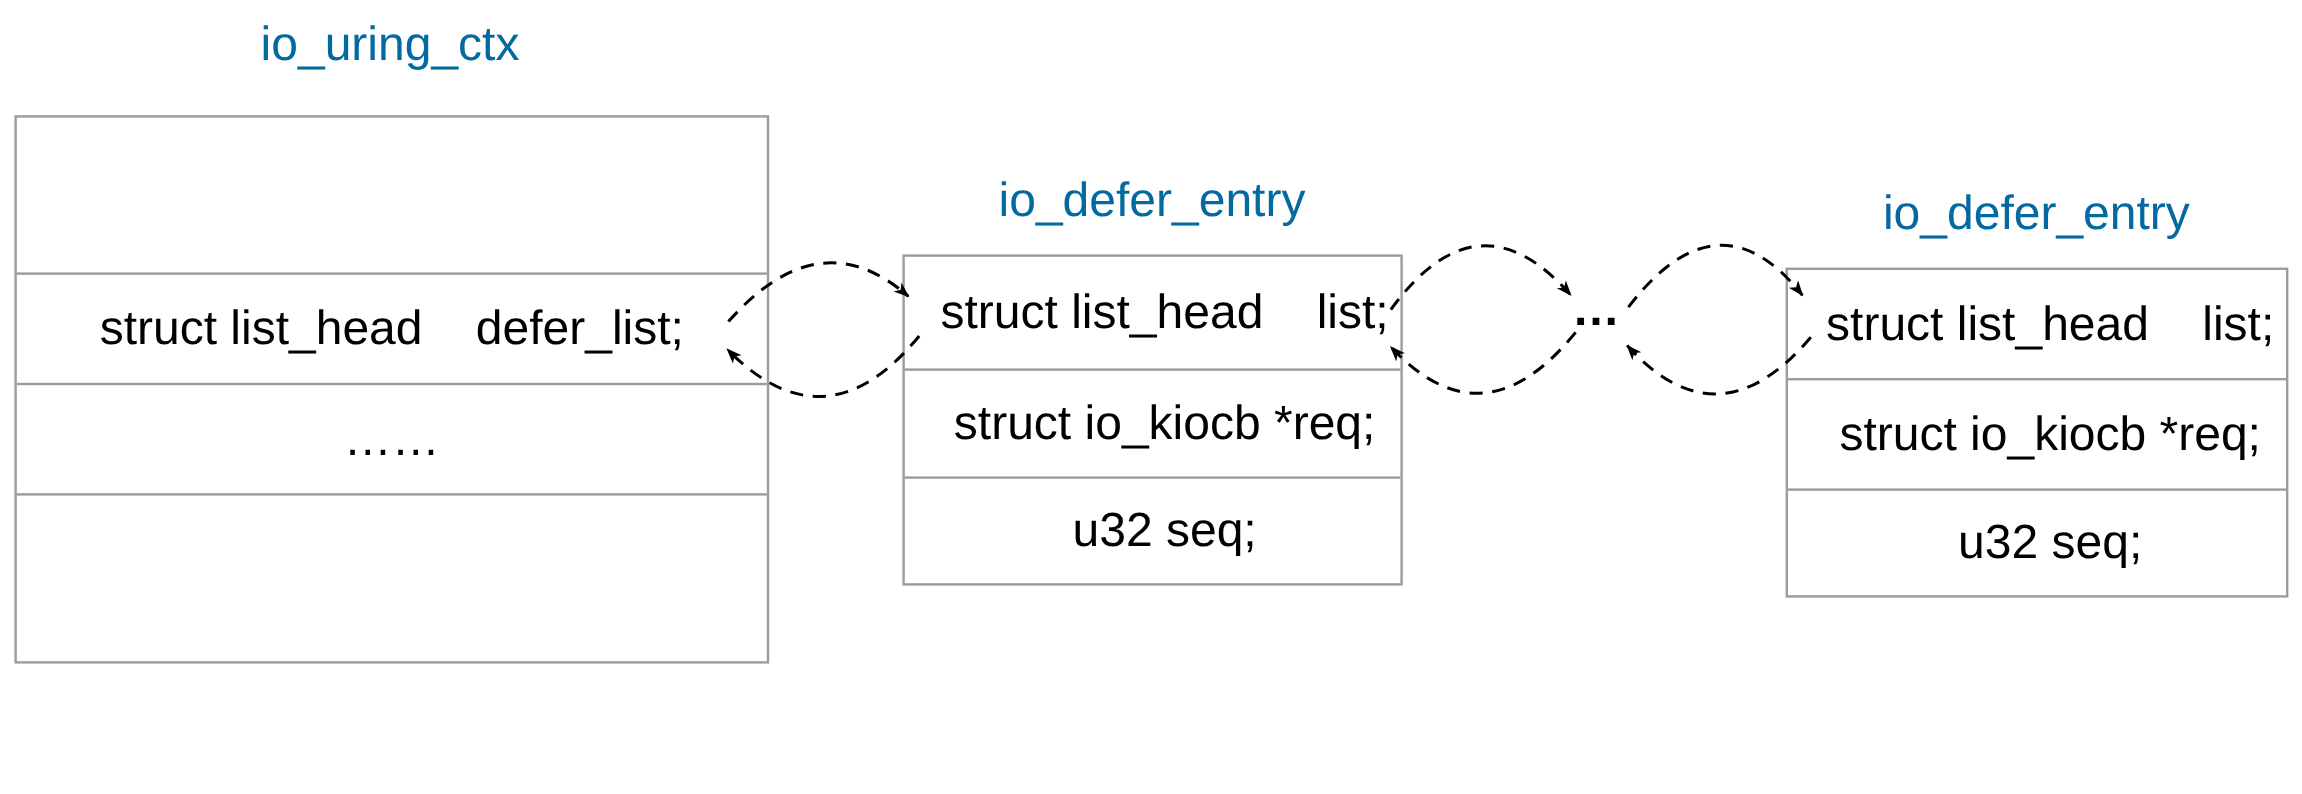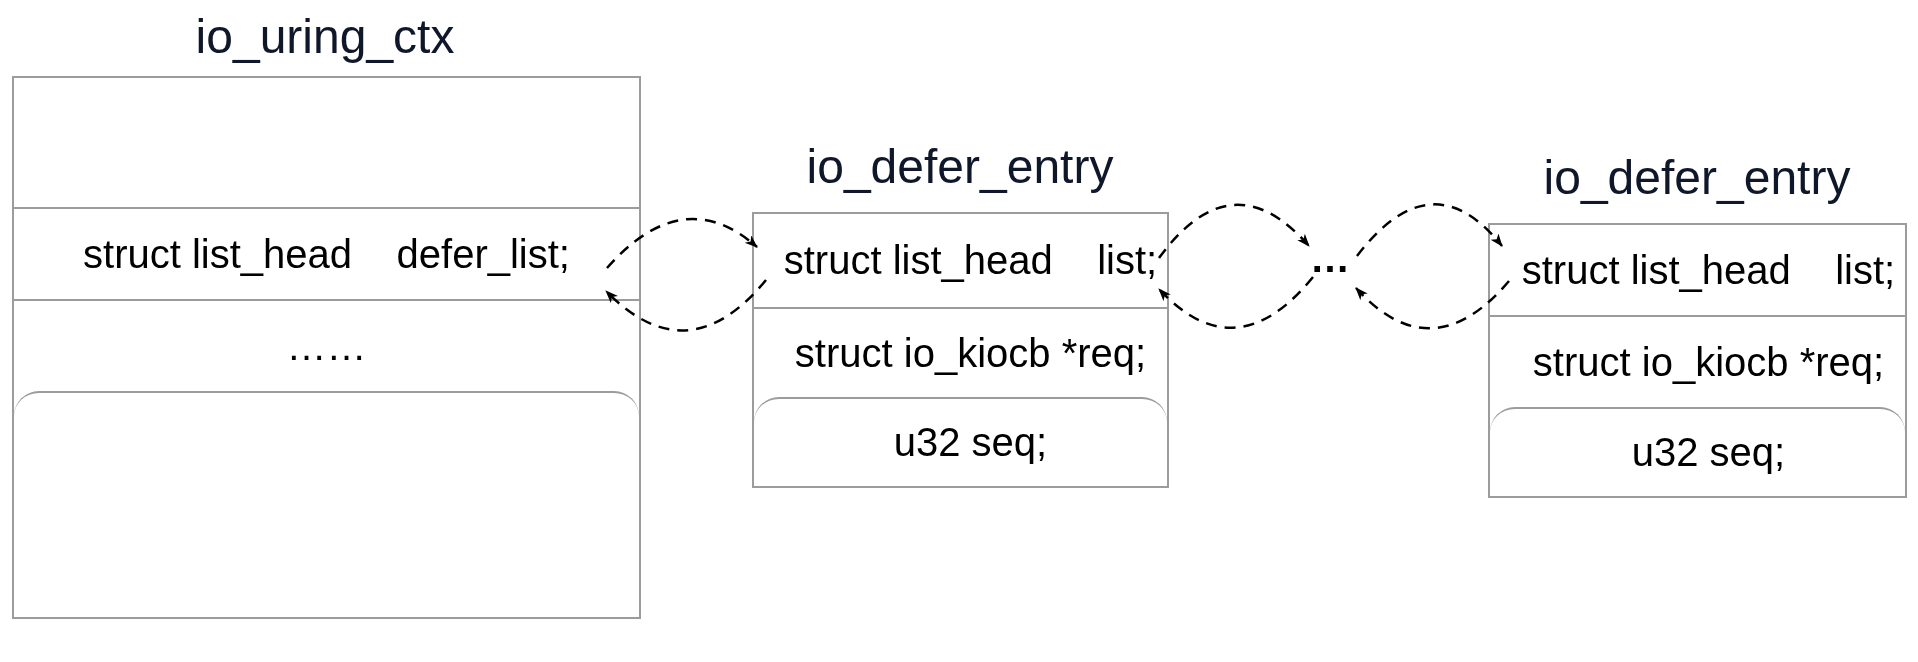--- a/index.html
+++ b/index.html
@@ -12,24 +12,24 @@
     position: relative;
     width: 1918px;
     height: 662px;
     background: #ffffff;
     overflow: hidden;
     color: #000000;
   }
   .struct-title {
     position: absolute;
     transform: translateX(-50%);
-    font-size: 48px;
+    font-size: 40px;
     line-height: 46px;
     white-space: pre;
-    color: #0f172a;
+    color: #0369a1;
   }
   .struct-box {
     position: absolute;
     box-sizing: border-box;
     border: 2px solid #9c9c9c;
     background: #ffffff;
     display: flex;
     flex-direction: column;
   }
   .struct-row {
@@ -38,21 +38,21 @@
     align-items: center;
     font-size: 40px;
     white-space: pre;
     overflow: hidden;
     justify-content: center;
   }
   .struct-row + .struct-row {
     border-top: 2px solid #9c9c9c;
   }
   .struct-row.center { justify-content: center; }
-  .struct-row.fill { flex: 1 1 auto; border-radius: 25px; }
+  .struct-row.fill { flex: 1 1 auto; }
   .ellipsis-dots {
     position: absolute;
     font-size: 40px;
     font-weight: bold;
     line-height: 40px;
     letter-spacing: 1px;
     color: #000000;
   }
   #link-svg {
     position: absolute;
@@ -67,21 +67,21 @@
     stroke-dasharray: 11 8;
   }
 </style>
 </head>
 <body>
 
 <div id="canvas">
 
   <div class="struct-title" style="left:325px; top:14px;">io_uring_ctx</div>
 
-  <div class="struct-box" style="left:12px; top:76px; width:629px; height:543px;">
+  <div class="struct-box" style="left:12px; top:96px; width:629px; height:457px;">
     <div class="struct-row center" style="height:129px;">
       <span></span>
     </div>
     <div class="struct-row center" style="height:92px;">
       <span>struct list_head    defer_list;</span>
     </div>
     <div class="struct-row center" style="height:92px;">
       <span>……</span>
     </div>
     <div class="struct-row center fill">

